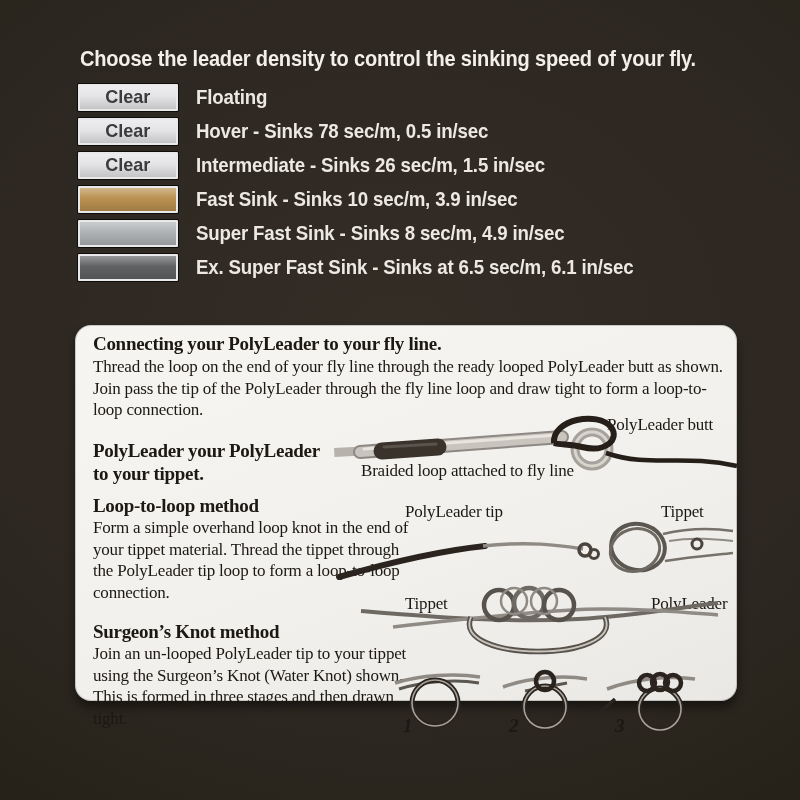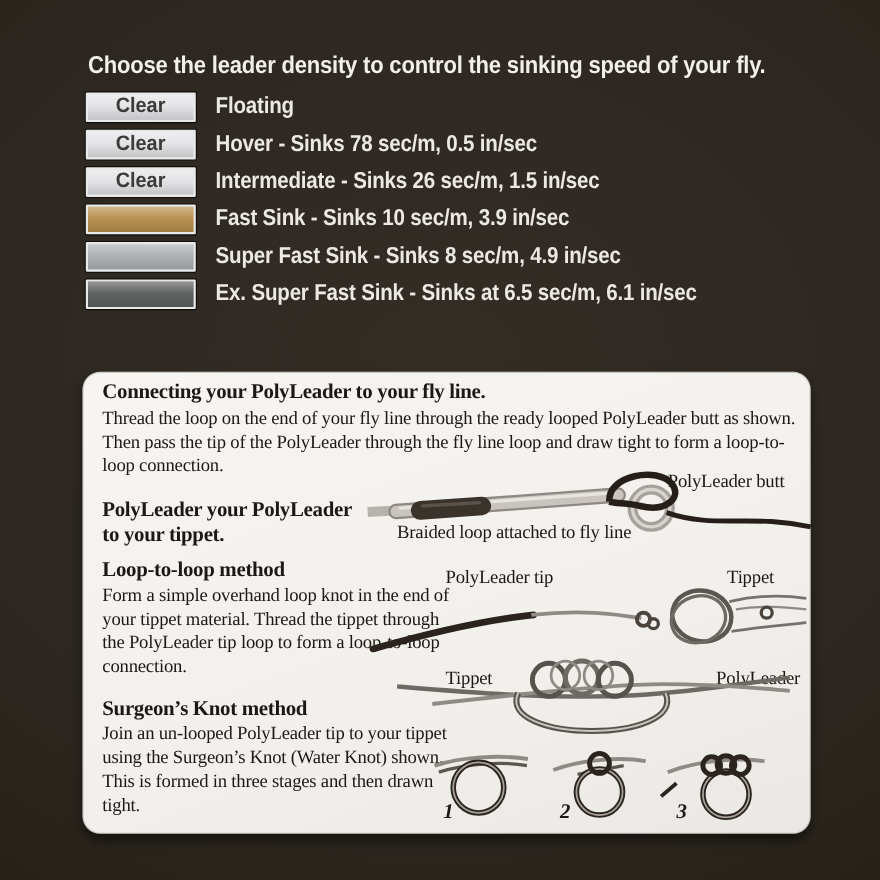--- a/index.html
+++ b/index.html
@@ -32,21 +32,21 @@
     color:#3b3b3b;font-size:19px;font-weight:bold;letter-spacing:0;
     transform:scaleX(0.95);white-space:nowrap;
   }
   .legend-label{
     margin-left:18px;color:#ece9e3;font-size:21px;font-weight:bold;
     white-space:nowrap;transform:scaleX(0.89);transform-origin:left center;
     letter-spacing:-0.2px;
   }
   
   .panel{
-    position:absolute;left:75px;top:338px;width:662px;height:420px;
+    position:absolute;left:75px;top:325px;width:662px;height:376px;
     background:linear-gradient(160deg,#f6f5f1 0%,#f1f0ec 60%,#e9e8e4 100%);
     border-radius:16px;
     box-shadow:0 6px 10px rgba(0,0,0,.45), inset 0 0 0 1px rgba(0,0,0,.18);
     color:#1c1814;font-family:"Liberation Serif",serif;
   }
   .panel *{position:absolute;}
   .sec-head{font-weight:bold;font-size:19px;white-space:nowrap;letter-spacing:-0.3px;}
   .sec-body{font-size:17px;line-height:21.5px;letter-spacing:-0.2px;}
   .diag-label{font-size:17px;white-space:nowrap;letter-spacing:-0.2px;}
   .stage-num{font-size:19px;font-weight:bold;font-style:italic;}
@@ -94,21 +94,21 @@
     <div class="swatch" style="background-color: rgb(96, 98, 99);">
       <span class="swatch-text"></span>
     </div>
     <span class="legend-label">Ex. Super Fast Sink - Sinks at 6.5 sec/m, 6.1 in/sec</span>
   </div>
 </div>
 
 <div class="panel">
 
   <div class="sec-head" style="left:18px;top:8px;">Connecting your PolyLeader to your fly line.</div>
-  <div class="sec-body" style="left:18px;top:31px;width:632px;">Thread the loop on the end of your fly line through the ready looped PolyLeader butt as shown. Then pass the tip of the PolyLeader through the fly line loop and draw tight to form a loop-to-loop connection.</div>
+  <div class="sec-body" style="left:18px;top:31px;width:632px;">Thread the loop on the end of your fly line through the ready looped PolyLeader butt as shown. Join pass the tip of the PolyLeader through the fly line loop and draw tight to form a loop-to-loop connection.</div>
 
   <span class="diag-label" style="left:532px;top:90px;">PolyLeader butt</span>
 
   <svg style="left:255px;top:86px;" width="407" height="72" viewBox="0 0 407 72">
     <rect x="4" y="37" width="28" height="9" fill="#b7b3ac" transform="rotate(-3 4 37)"></rect>
     <path d="M30,41 L232,26" stroke="#8d8883" stroke-width="14" stroke-linecap="round" fill="none"></path>
     <path d="M30,41 L232,26" stroke="#c9c5be" stroke-width="10" stroke-linecap="round" fill="none"></path>
     <path d="M34,38 L228,24" stroke="#e8e5df" stroke-width="3" stroke-linecap="round" fill="none"></path>
     <path d="M52,40 L108,36" stroke="#3a332c" stroke-width="17" stroke-linecap="round" fill="none"></path>
     <path d="M54,36 L106,33" stroke="#5a534b" stroke-width="3" stroke-linecap="round" fill="none"></path>

